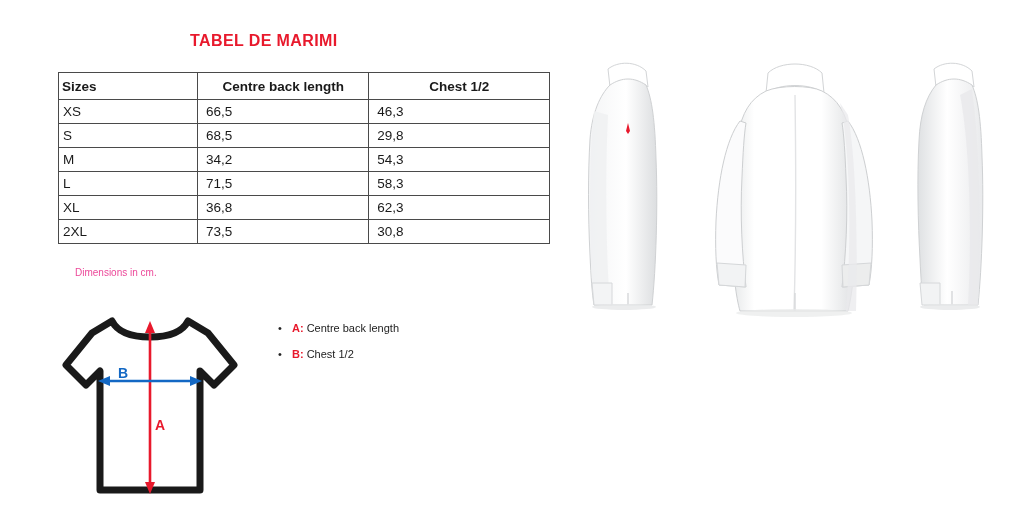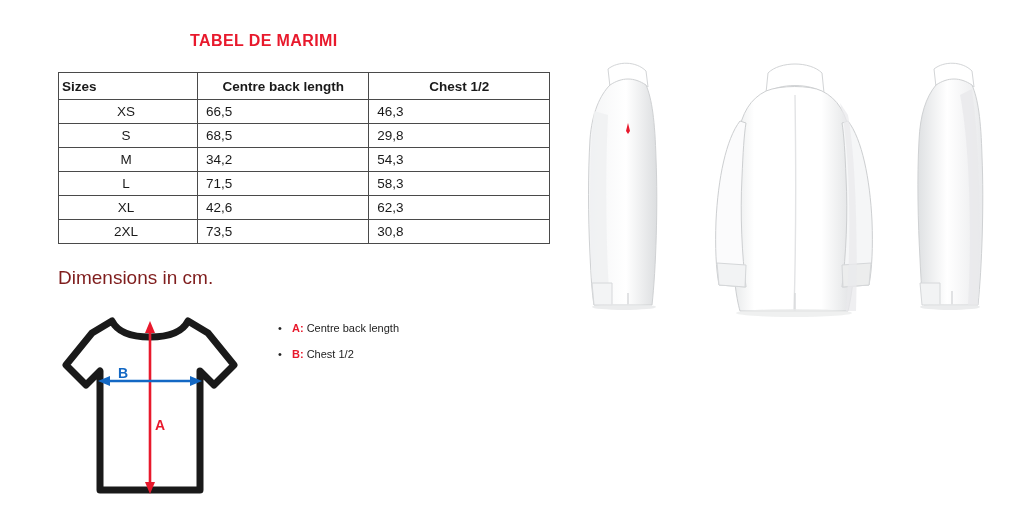--- a/index.html
+++ b/index.html
@@ -47,37 +47,37 @@
     font-weight: bold;
     font-size: 13.5px;
     text-align: center;
     height: 26px;
   }
   .size-table thead th.col-size {
     text-align: left;
     padding-left: 3px;
   }
   .size-table td.col-size {
-    text-align: center;
+    text-align: left;
     padding-left: 4px;
     width: 130px;
   }
   .size-table td.num {
     text-align: left;
   }
   .size-table col.c1 { width: 130px; }
   .size-table col.c2 { width: 176px; }
   .size-table col.c3 { width: 186px; }
 
   .dimensions-note {
     position: absolute;
-    left: 58px;
+    left: 75px;
     top: 267px;
-    font-size: 19px;
-    color: #7f1d1d;
+    font-size: 10px;
+    color: #ec4899;
   }
 
   
   .legend {
     position: absolute;
     left: 278px;
     top: 315px;
     font-size: 11px;
     line-height: 26px;
     color: #222;
@@ -159,21 +159,21 @@
       <td class="num">34,2</td>
       <td class="num">54,3</td>
     </tr>
     <tr>
       <td class="col-size">L</td>
       <td class="num">71,5</td>
       <td class="num">58,3</td>
     </tr>
     <tr>
       <td class="col-size">XL</td>
-      <td class="num">42,6</td>
+      <td class="num">36,8</td>
       <td class="num">62,3</td>
     </tr>
     <tr>
       <td class="col-size">2XL</td>
       <td class="num">73,5</td>
       <td class="num">30,8</td>
     </tr>
   </tbody>
 </table>
 

